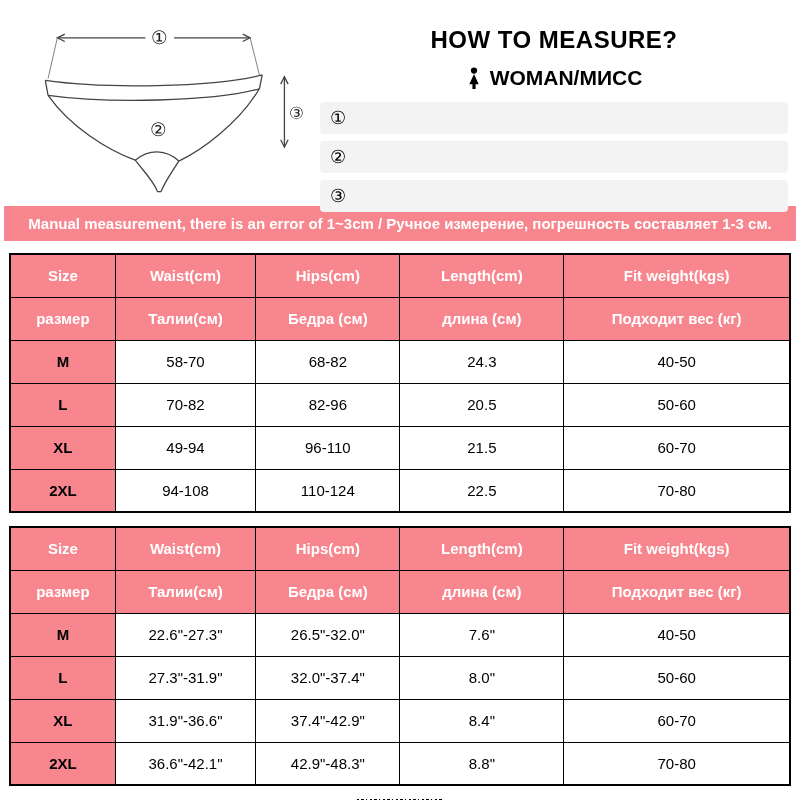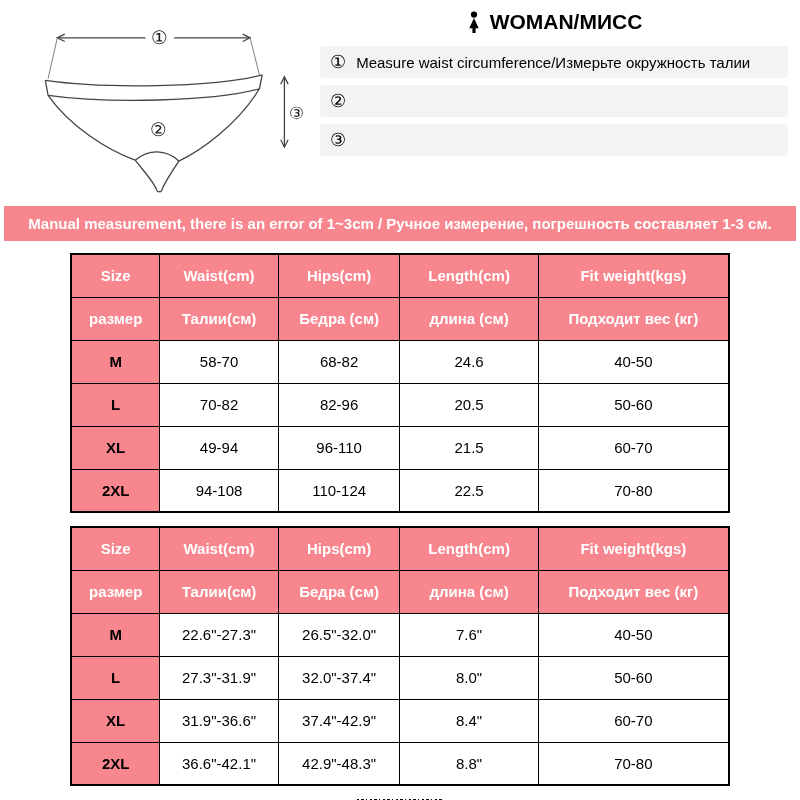--- a/index.html
+++ b/index.html
@@ -15,21 +15,21 @@
   .info { flex:1; padding:0 4px 0 2px; }
   .title { text-align:center; font-size:24px; font-weight:bold; margin:16px 0 12px; letter-spacing:0.5px; }
   .gender { display:flex; justify-content:center; align-items:center; gap:8px; font-size:21px; font-weight:bold; margin-bottom:12px; }
   .gender svg { width:16px; height:22px; }
   .instr { display:flex; align-items:center; gap:10px; background:#f3f3f3; border-radius:4px; padding:7px 10px; margin:7px 0; font-size:15px; }
   .instr .num { font-size:18px; line-height:1; flex:none; }
   .banner {
     background:var(--accent); color:#fff; text-align:center;
     font-size:15px; font-weight:bold; padding:9px 18px; margin:6px 4px 12px;
   }
-  table { width:660px; margin:0 auto 13px; border-collapse:collapse; table-layout:fixed; border:2px solid #000; }
+  table { width:782px; margin:0 auto 13px; border-collapse:collapse; table-layout:fixed; border:2px solid #000; }
   th, td { border:1px solid #000; height:43px; text-align:center; font-size:15px; padding:0 4px; overflow:hidden; }
   thead th { background:var(--accent); color:#fff; font-weight:bold; }
   td.size { background:var(--accent); color:#000; font-weight:bold; }
   col.c0{width:13.5%} col.c1{width:18%} col.c2{width:18.5%} col.c3{width:21%} col.c4{width:29%}
   .barcode {
     width:86px; height:12px; margin:1px auto 0;
     background:repeating-linear-gradient(90deg,#000 0 2px,#fff 2px 4px,#000 4px 7px,#fff 7px 9px,#000 9px 10px,#fff 10px 13px);
   }
 </style>
 </head>
@@ -59,30 +59,30 @@
       <path d="M 149,196 L 153,196"></path>
       <text x="150" y="136" font-size="20" text-anchor="middle" fill="#222" stroke="none">②</text>
 
       <line x1="286" y1="72" x2="286" y2="148"></line>
       <path d="M282,80 L286,72 L290,80"></path>
       <path d="M282,140 L286,148 L290,140"></path>
       <text x="299" y="118" font-size="18" text-anchor="middle" fill="#222" stroke="none">③</text>
     </svg>
   </div>
   <div class="info">
+    <div class="title">HOW TO MEASURE?</div>
     <div class="gender">
       <svg viewBox="0 0 20 28">
         <circle cx="10" cy="4.5" r="4" fill="#000"></circle>
         <path d="M10,9 L4,22 L8,22 L8,28 L12,28 L12,22 L16,22 Z" fill="#000"></path>
       </svg>
       <span>WOMAN/МИСС</span>
     </div>
     <div class="instr">
       <span class="num">①</span>
-      <span>Measure waist circumference/Измерьте окружность талии</span>
     </div>
     <div class="instr">
       <span class="num">②</span>
     </div>
     <div class="instr">
       <span class="num">③</span>
     </div>
   </div>
 </div>
 
@@ -110,21 +110,21 @@
       <th>Бедра (см)</th>
       <th>длина (см)</th>
       <th>Подходит вес (кг)</th>
     </tr>
   </thead>
   <tbody>
     <tr>
       <td class="size">M</td>
       <td>58-70</td>
       <td>68-82</td>
-      <td>24.6</td>
+      <td>24.3</td>
       <td>40-50</td>
     </tr>
     <tr>
       <td class="size">L</td>
       <td>70-82</td>
       <td>82-96</td>
       <td>20.5</td>
       <td>50-60</td>
     </tr>
     <tr>

